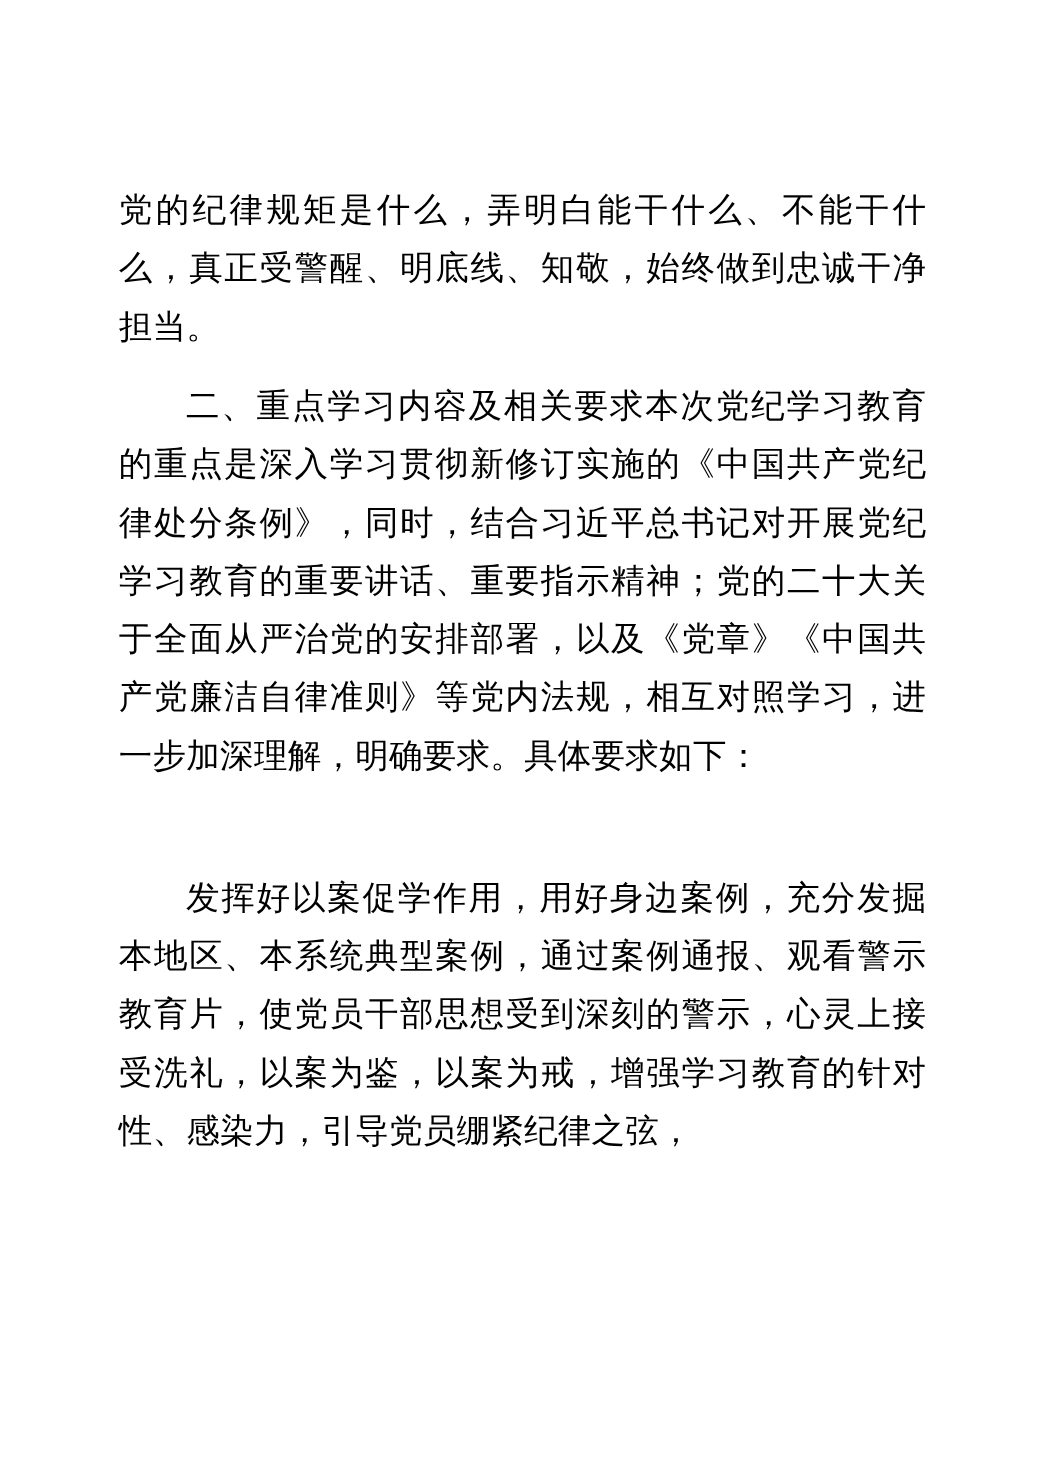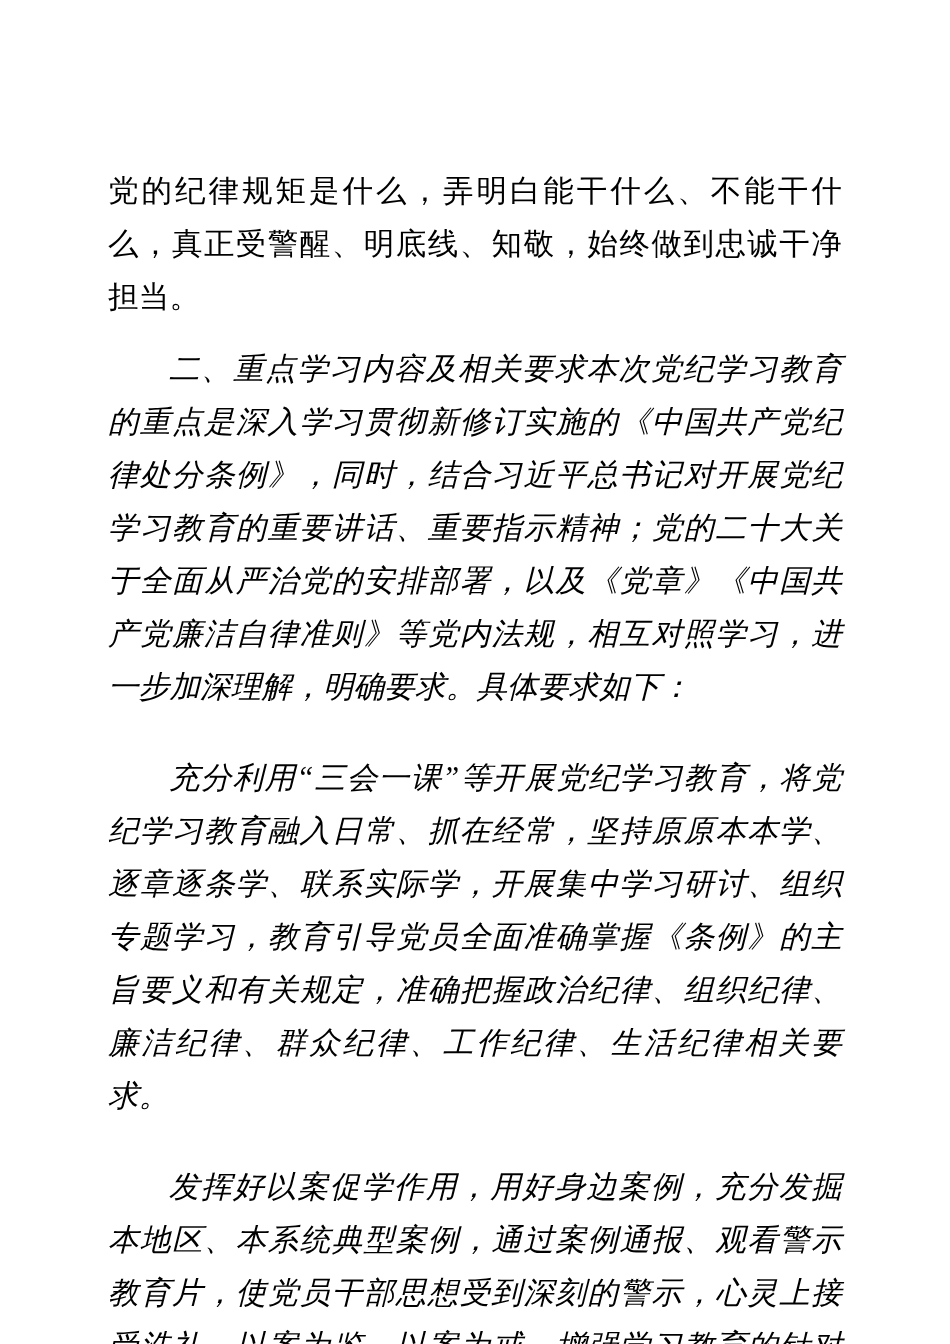--- a/index.html
+++ b/index.html
@@ -28,21 +28,20 @@
     text-justify: inter-ideograph;
     letter-spacing: 0.2px;
   }
   p.para {
     margin: 0 0 0 0;
     text-indent: 0;
     white-space: normal;
   }
   p.indent {
     text-indent: 2em;
-    font-style: italic;
   }
   p.spacer {
     height: 19px;
     margin: 0;
     line-height: 19px;
     font-size: 1px;
   }
 </style>
 </head>
 <body>
@@ -51,21 +50,20 @@
   <div class="doc-body">
 
     <p class="para">党的纪律规矩是什么，弄明白能干什么、不能干什么，真正受警醒、明底线、知敬，始终做到忠诚干净担当。</p>
     <p class="spacer"></p>
 
     <p class="para indent">二、重点学习内容及相关要求本次党纪学习教育的重点是深入学习贯彻新修订实施的《中国共产党纪律处分条例》，同时，结合习近平总书记对开展党纪学习教育的重要讲话、重要指示精神；党的二十大关于全面从严治党的安排部署，以及《党章》《中国共产党廉洁自律准则》等党内法规，相互对照学习，进一步加深理解，明确要求。具体要求如下：</p>
     <p class="spacer"></p>
 
     <p class="spacer"></p>
 
-    <p class="para indent">充分利用“三会一课”等开展党纪学习教育，将党纪学习教育融入日常、抓在经常，坚持原原本本学、逐章逐条学、联系实际学，开展集中学习研讨、组织专题学习，教育引导党员全面准确掌握《条例》的主旨要义和有关规定，准确把握政治纪律、组织纪律、廉洁纪律、群众纪律、工作纪律、生活纪律相关要求。</p>
     <p class="spacer"></p>
 
     <p class="spacer"></p>
 
     <p class="para indent">发挥好以案促学作用，用好身边案例，充分发掘本地区、本系统典型案例，通过案例通报、观看警示教育片，使党员干部思想受到深刻的警示，心灵上接受洗礼，以案为鉴，以案为戒，增强学习教育的针对性、感染力，引导党员绷紧纪律之弦，</p>
 
   </div>
 </div>
 
 </body></html>

